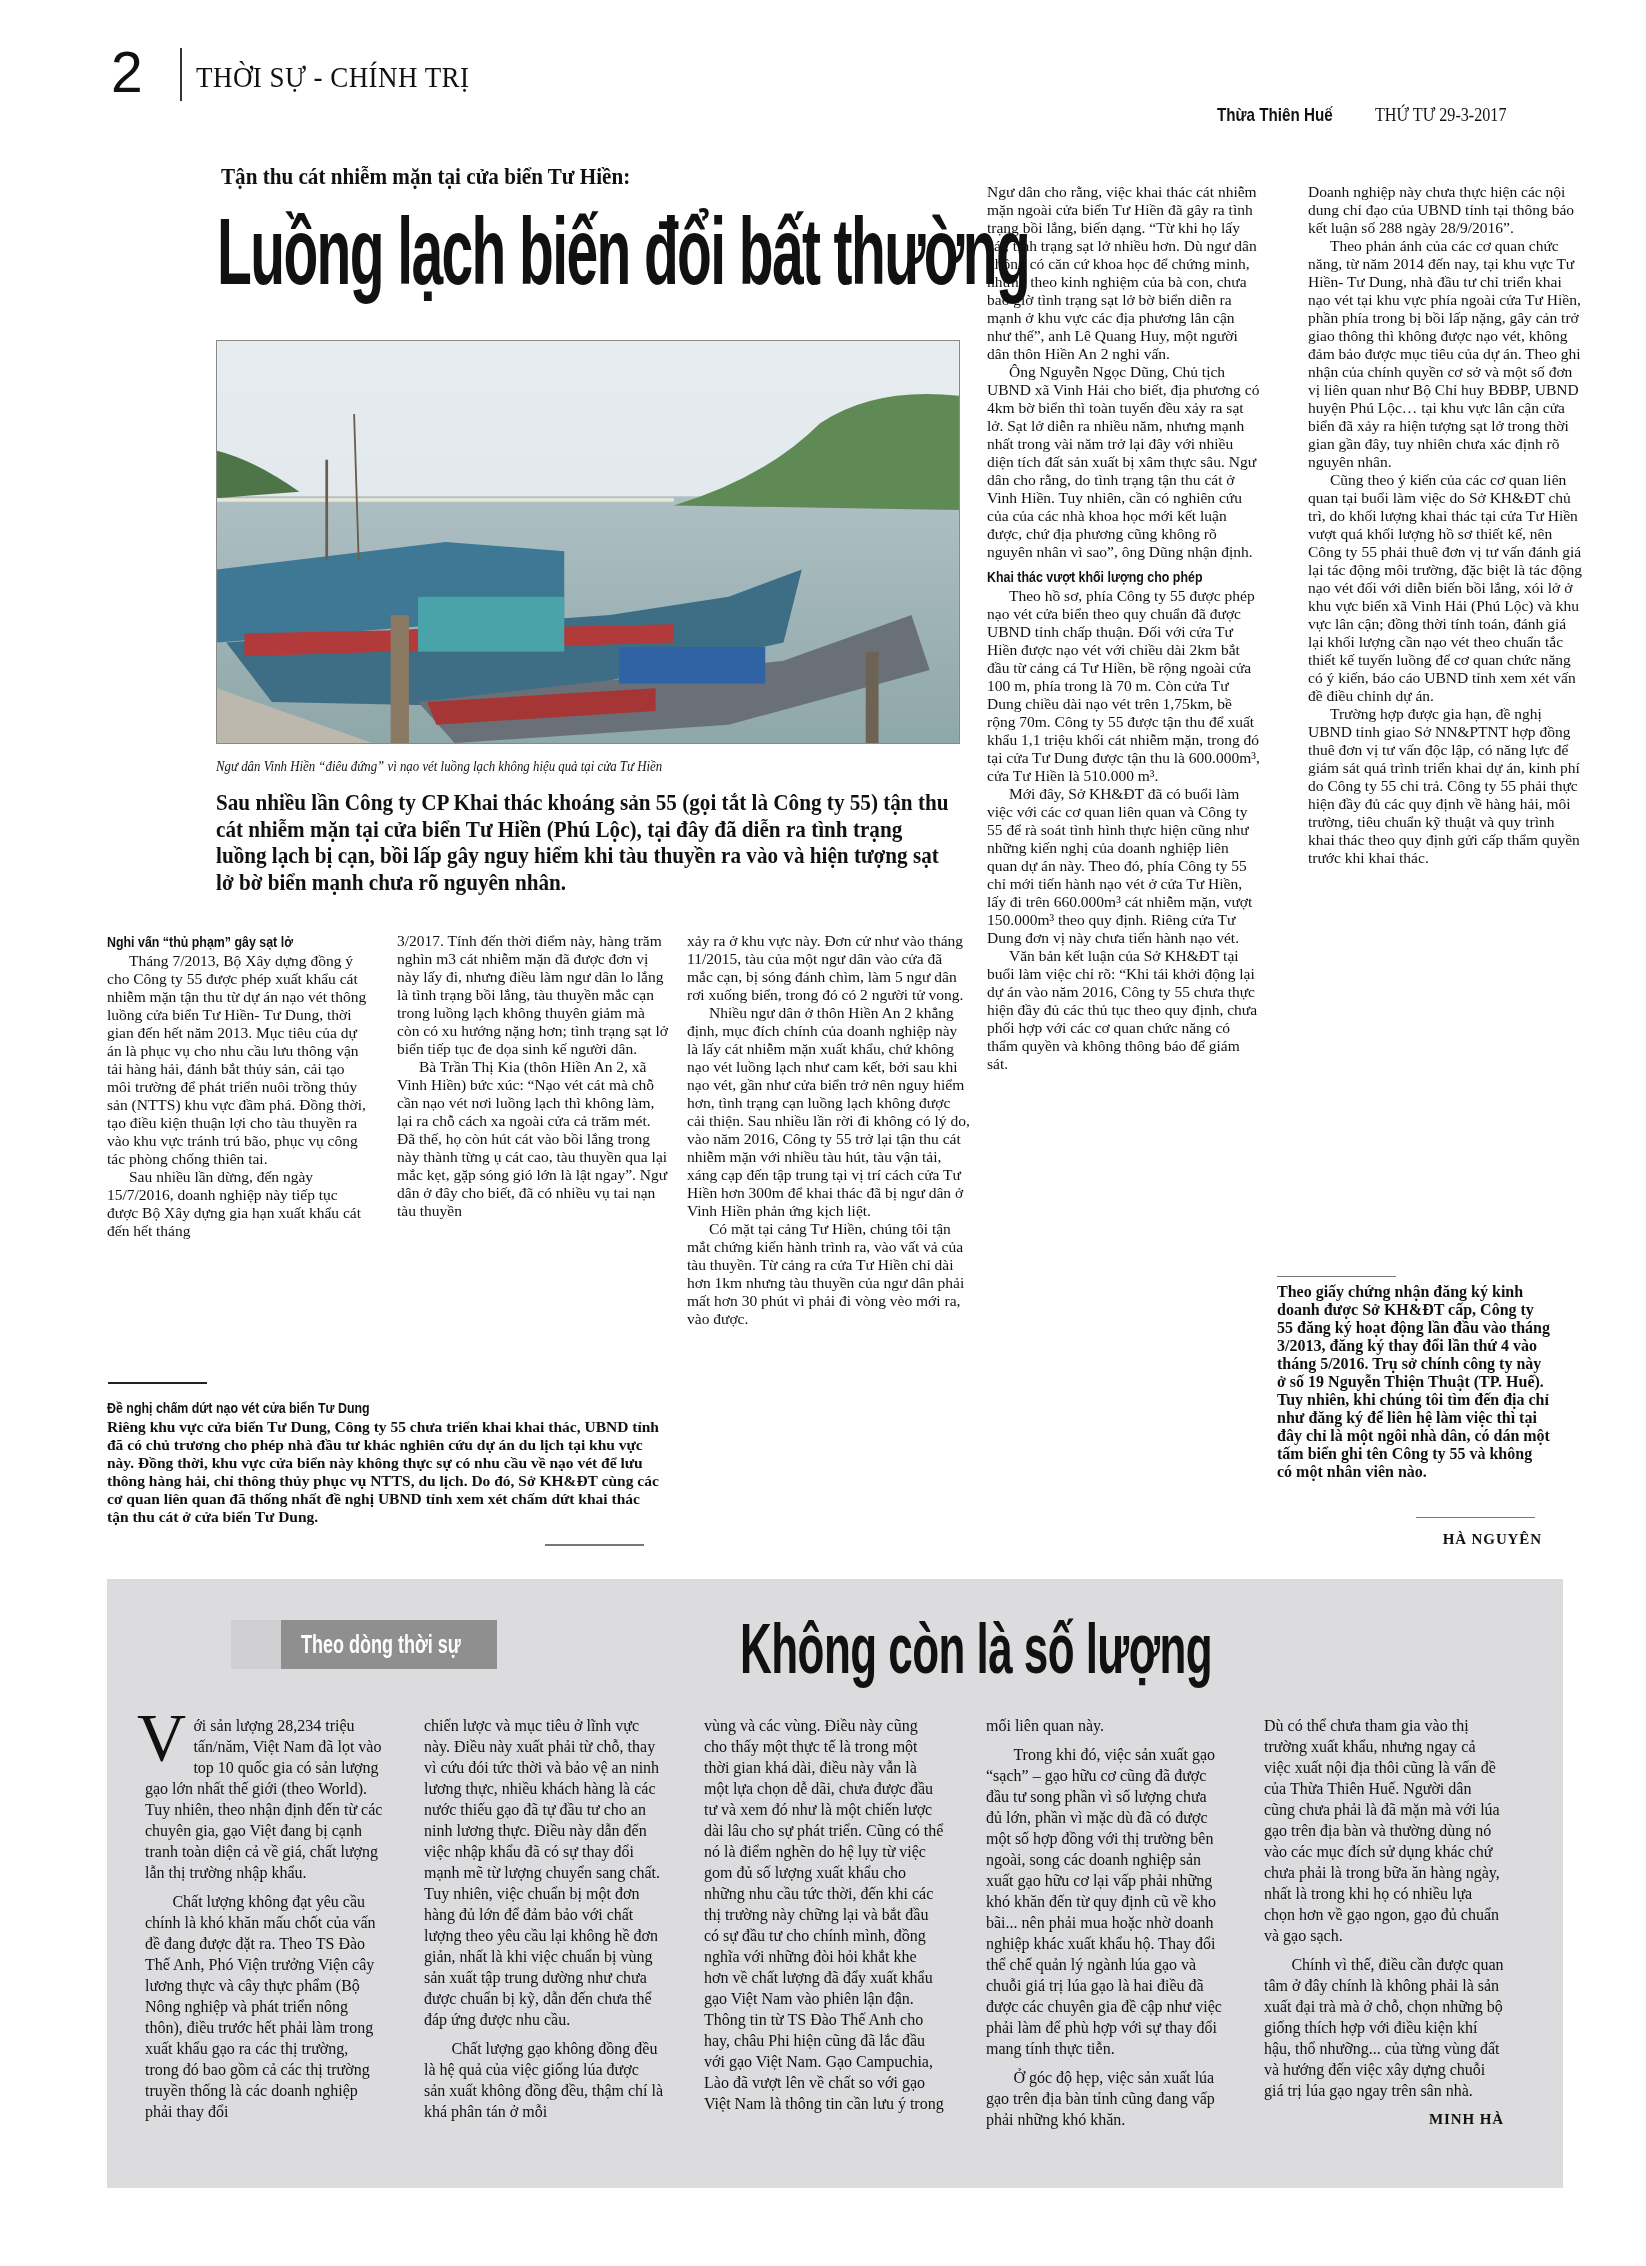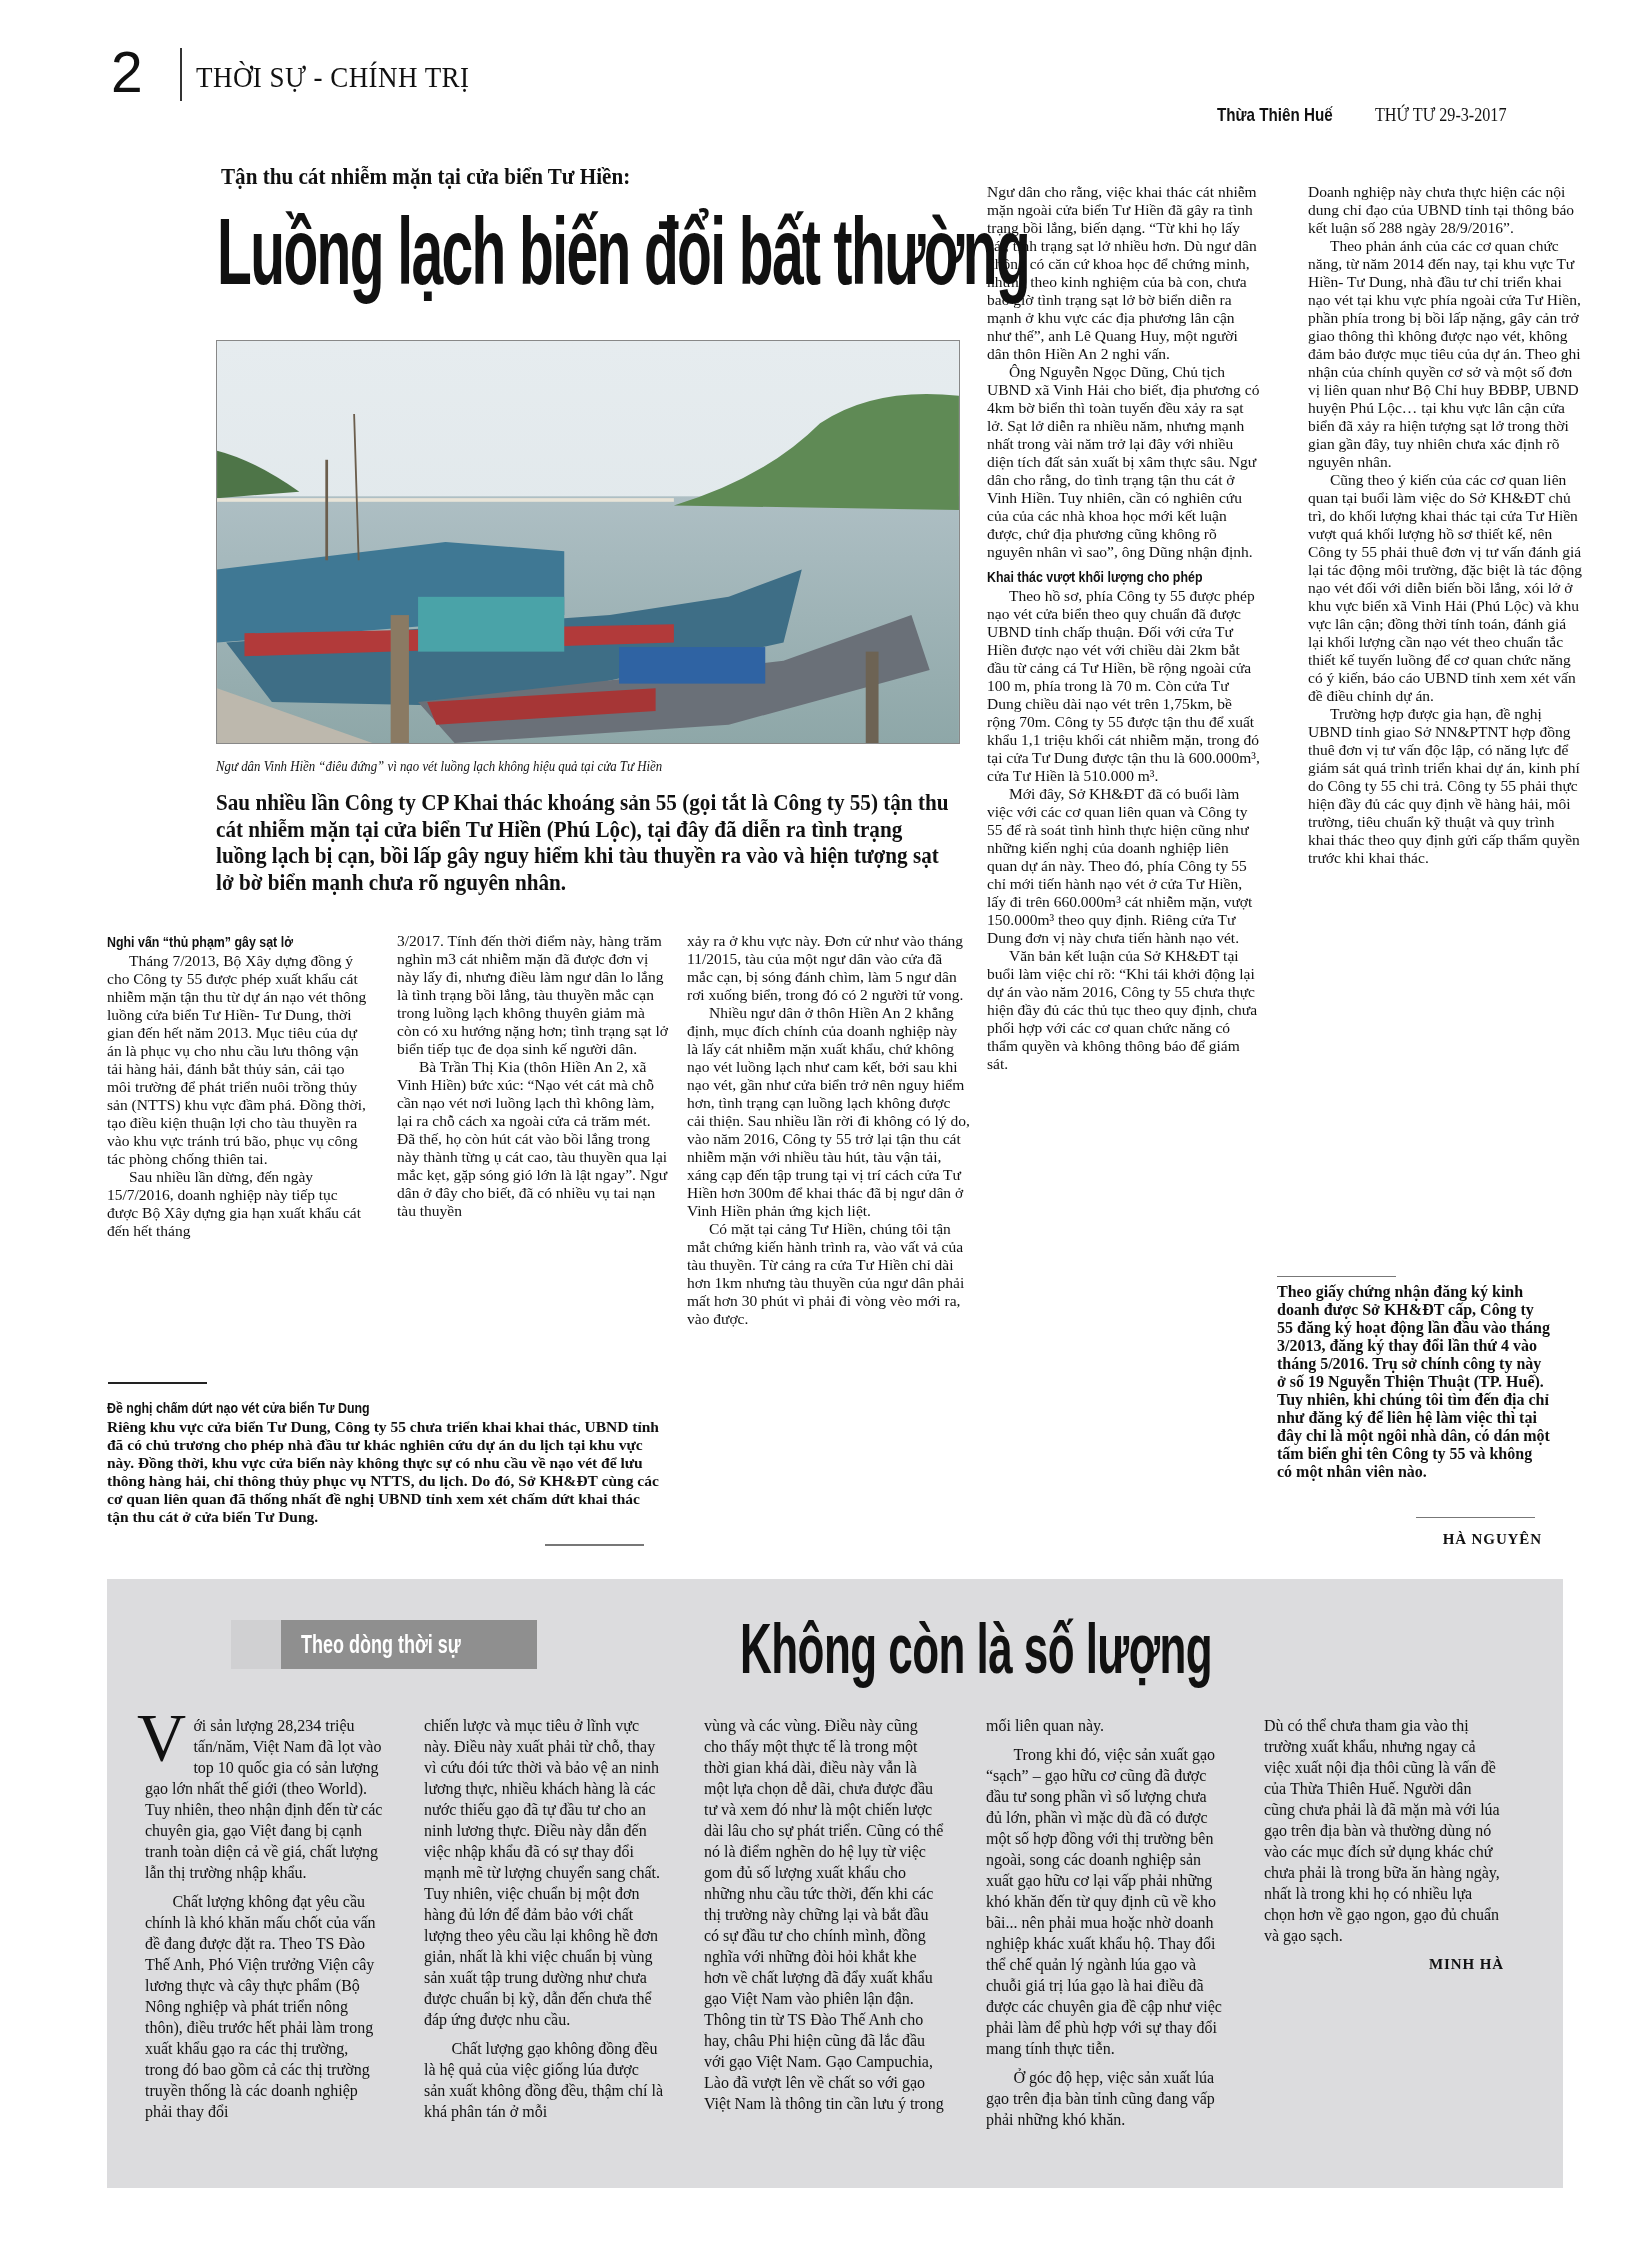--- a/index.html
+++ b/index.html
@@ -20,21 +20,21 @@
   .col { position:absolute; font-size:15.5px; line-height:18px; text-align:left; }
   .col p { margin:0; text-indent:22px; }
   .col p.noindent { text-indent:0; }
   .subhead { font-family:"Liberation Sans", sans-serif; font-weight:700; font-size:14.6px; line-height:20px; text-indent:0 !important; transform:scaleX(0.85); transform-origin:left; white-space:nowrap; }
   .boxnote { font-weight:700; font-size:16px; line-height:18px; }
   .rule { position:absolute; height:1.8px; background:#777; }
   .byline { font-weight:700; font-size:15px; text-align:right; letter-spacing:0.9px; }
 
   .grey { left:107px; top:1579px; width:1456px; height:609px; background:#dcdcde; }
   .tag-bg { left:231px; top:1620px; width:50px; height:49px; background:#d0d0d2; }
-  .tag { left:281px; top:1620px; width:256px; height:49px; background:#8f8f8f; color:#fff; font-family:"Liberation Sans", sans-serif; font-weight:700; font-size:25px; line-height:49px; padding-left:20px; box-sizing:border-box; }
+  .tag { left:281px; top:1620px; width:216px; height:49px; background:#8f8f8f; color:#fff; font-family:"Liberation Sans", sans-serif; font-weight:700; font-size:25px; line-height:49px; padding-left:20px; box-sizing:border-box; }
   .tag span { display:inline-block; transform:scaleX(0.72); transform-origin:left; white-space:nowrap; }
   .grey-title { left:740px; top:1608px; font-family:"Liberation Sans", sans-serif; font-weight:700; font-size:71px; line-height:82px; white-space:nowrap; transform:scaleX(0.62); transform-origin:left; letter-spacing:-0.9px; }
   .gcol { position:absolute; top:1707px; width:256px; font-size:16px; line-height:21px; }
   .gcol p { margin:8px; text-indent:27.4px; }
   .gcol p.noindent { text-indent:0; }
   .dropcap { float:left; font-size:68px; line-height:53px; margin:3.7px 7.3px 0 0; font-family:"Liberation Serif", serif; }
 </style>
 </head>
 <body>
 
@@ -142,15 +142,16 @@
 <div class="gcol" style="left:696px;">
   <p class="noindent">vùng và các vùng. Điều này cũng cho thấy một thực tế là trong một thời gian khá dài, điều này vẫn là một lựa chọn dễ dãi, chưa được đầu tư và xem đó như là một chiến lược dài lâu cho sự phát triển. Cũng có thể nó là điểm nghẽn do hệ lụy từ việc gom đủ số lượng xuất khẩu cho những nhu cầu tức thời, đến khi các thị trường này chững lại và bắt đầu có sự đầu tư cho chính mình, đồng nghĩa với những đòi hỏi khắt khe hơn về chất lượng đã đẩy xuất khẩu gạo Việt Nam vào phiên lận đận. Thông tin từ TS Đào Thế Anh cho hay, châu Phi hiện cũng đã lắc đầu với gạo Việt Nam. Gạo Campuchia, Lào đã vượt lên về chất so với gạo Việt Nam là thông tin cần lưu ý trong</p>
 </div>
 <div class="gcol" style="left:978px;">
   <p class="noindent">mối liên quan này.</p>
   <p>Trong khi đó, việc sản xuất gạo “sạch” – gạo hữu cơ cũng đã được đầu tư song phần vì số lượng chưa đủ lớn, phần vì mặc dù đã có được một số hợp đồng với thị trường bên ngoài, song các doanh nghiệp sản xuất gạo hữu cơ lại vấp phải những khó khăn đến từ quy định cũ về kho bãi... nên phải mua hoặc nhờ doanh nghiệp khác xuất khẩu hộ. Thay đổi thể chế quản lý ngành lúa gạo và chuỗi giá trị lúa gạo là hai điều đã được các chuyên gia đề cập như việc phải làm để phù hợp với sự thay đổi mang tính thực tiễn.</p>
   <p>Ở góc độ hẹp, việc sản xuất lúa gạo trên địa bàn tỉnh cũng đang vấp phải những khó khăn.</p>
 </div>
 <div class="gcol" style="left:1256px;">
   <p class="noindent">Dù có thể chưa tham gia vào thị trường xuất khẩu, nhưng ngay cả việc xuất nội địa thôi cũng là vấn đề của Thừa Thiên Huế. Người dân cũng chưa phải là đã mặn mà với lúa gạo trên địa bàn và thường dùng nó vào các mục đích sử dụng khác chứ chưa phải là trong bữa ăn hàng ngày, nhất là trong khi họ có nhiều lựa chọn hơn về gạo ngon, gạo đủ chuẩn và gạo sạch.</p>
+  <p>Chính vì thế, điều cần được quan tâm ở đây chính là không phải là sản xuất đại trà mà ở chỗ, chọn những bộ giống thích hợp với điều kiện khí hậu, thổ nhưỡng... của từng vùng đất và hướng đến việc xây dựng chuỗi giá trị lúa gạo ngay trên sân nhà.</p>
   <p class="noindent byline">MINH HÀ</p>
 </div>
 
 
 </body></html>

